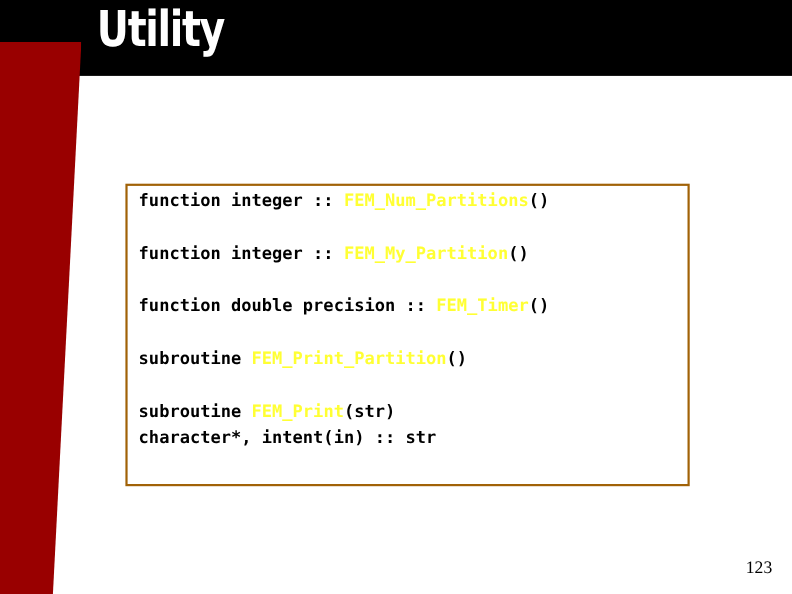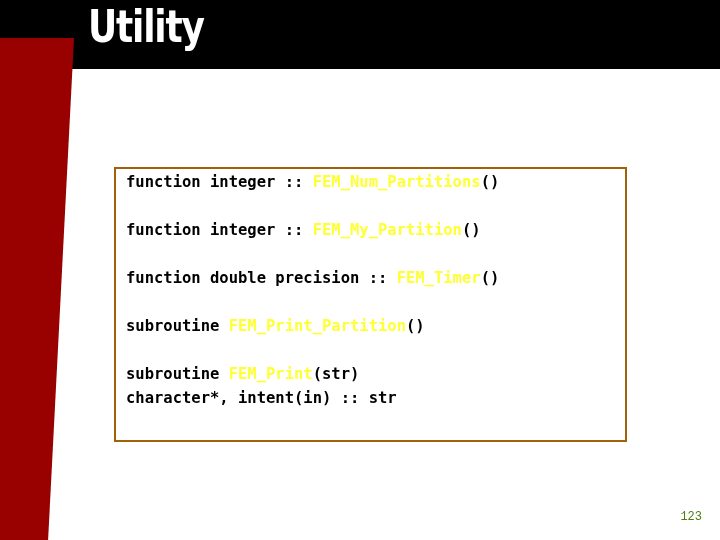--- a/index.html
+++ b/index.html
@@ -100,23 +100,23 @@
   .kw-name {
     color: #ffff33;
   }
 
   
   #page-number {
     position: absolute;
     right: 18px;
     top: 507px;
     z-index: 3;
-    color: #4d7c0f;
-    font-family: Liberation Mono, monospace;
-    font-size: 12px;
+    color: #000000;
+    font-family: Liberation Serif, serif;
+    font-size: 16px;
     line-height: 20px;
   }
 </style>
 </head>
 <body>
 
 <div id="slide">
 
   <div id="header-band"></div>
 

